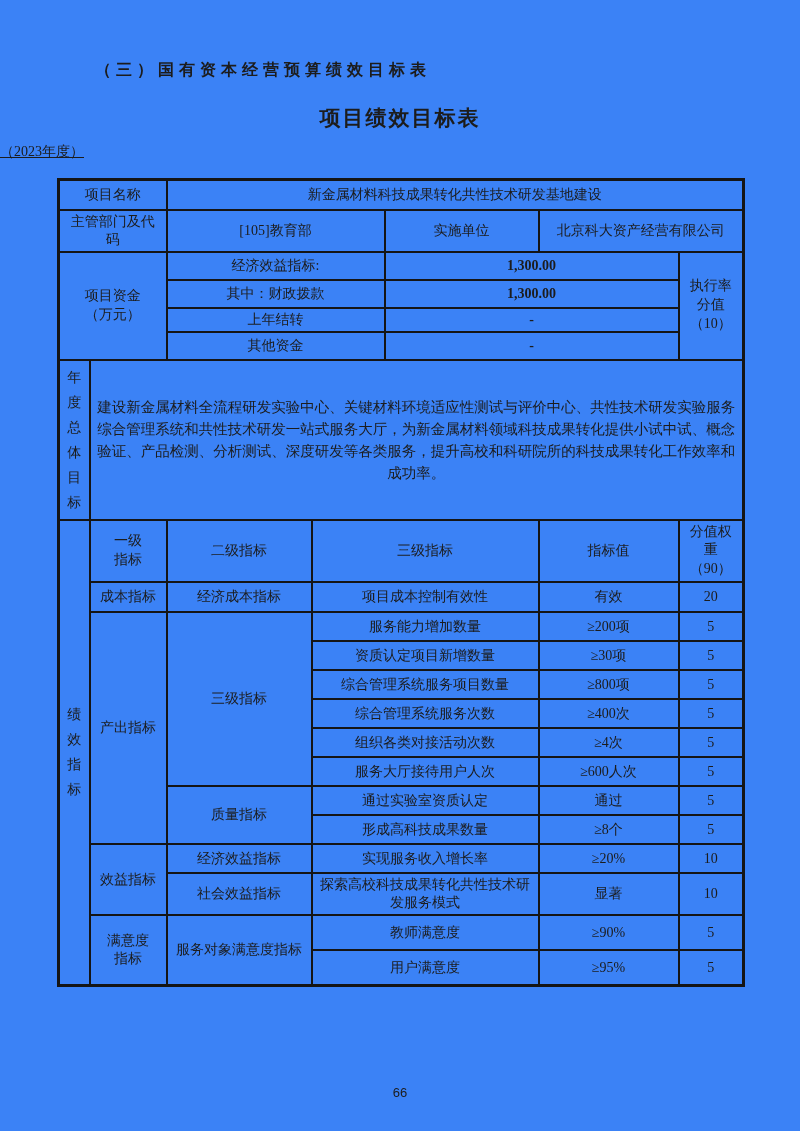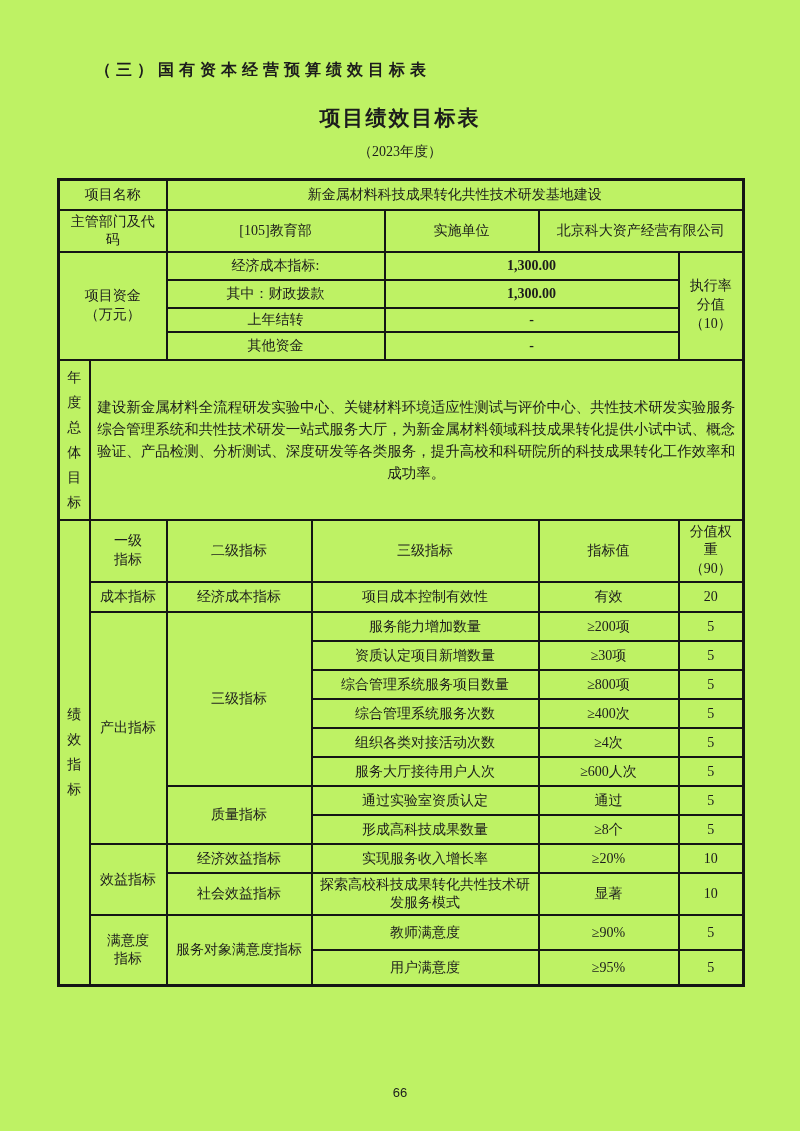--- a/index.html
+++ b/index.html
@@ -1,37 +1,37 @@
 <!DOCTYPE html>
 <html><head>
 <meta charset="utf-8">
 <style>
   html,body{margin:0;padding:0;background:#e8e8e8;}
   .page{
     position:relative;
     width:800px;height:1131px;
-    background:#bef264;
+    background:#3b82f6;
     margin:0 auto;
     font-family:"Liberation Serif","DejaVu Serif",serif;
     color:#1c1c1c;
     overflow:hidden;
   }
   .section-heading{
     position:absolute;left:95px;top:60px;
     font-size:16px;font-weight:bold;letter-spacing:5px;
   }
   .doc-title{
     position:absolute;left:0;top:104px;width:100%;
     text-align:center;
     font-family:Liberation Mono, monospace;
     font-size:21px;font-weight:bold;letter-spacing:2px;
   }
   .doc-subtitle{
     position:absolute;left:0;top:143px;width:100%;
-    text-align:center;font-size:14px;
+    font-size:14px;text-decoration:underline;
   }
   table.main{
     position:absolute;left:57px;top:178px;
     width:685px;
     border-collapse:collapse;
     table-layout:fixed;
     border:3px solid #151515;
     font-size:14px;
   }
   table.main td{
@@ -92,21 +92,21 @@
     <tr style="height:30px">
       <td colspan="2">主管部门及代码</td>
       <td colspan="2">[105]教育部</td>
       <td>实施单位</td>
       <td colspan="2">北京科大资产经营有限公司</td>
     </tr>
 
     <tr style="height:28px">
       <td colspan="2" rowspan="4" class="ml">项目资金
 （万元）</td>
-      <td colspan="2" class="left">经济成本指标:</td>
+      <td colspan="2" class="left">经济效益指标:</td>
       <td colspan="2" class="right">1,300.00</td>
       <td rowspan="4" class="ml">执行率
 分值
 （10）</td>
     </tr>
     <tr style="height:28px">
       <td colspan="2">其中：财政拨款</td>
       <td colspan="2" class="right">1,300.00</td>
     </tr>
     <tr style="height:15px">

